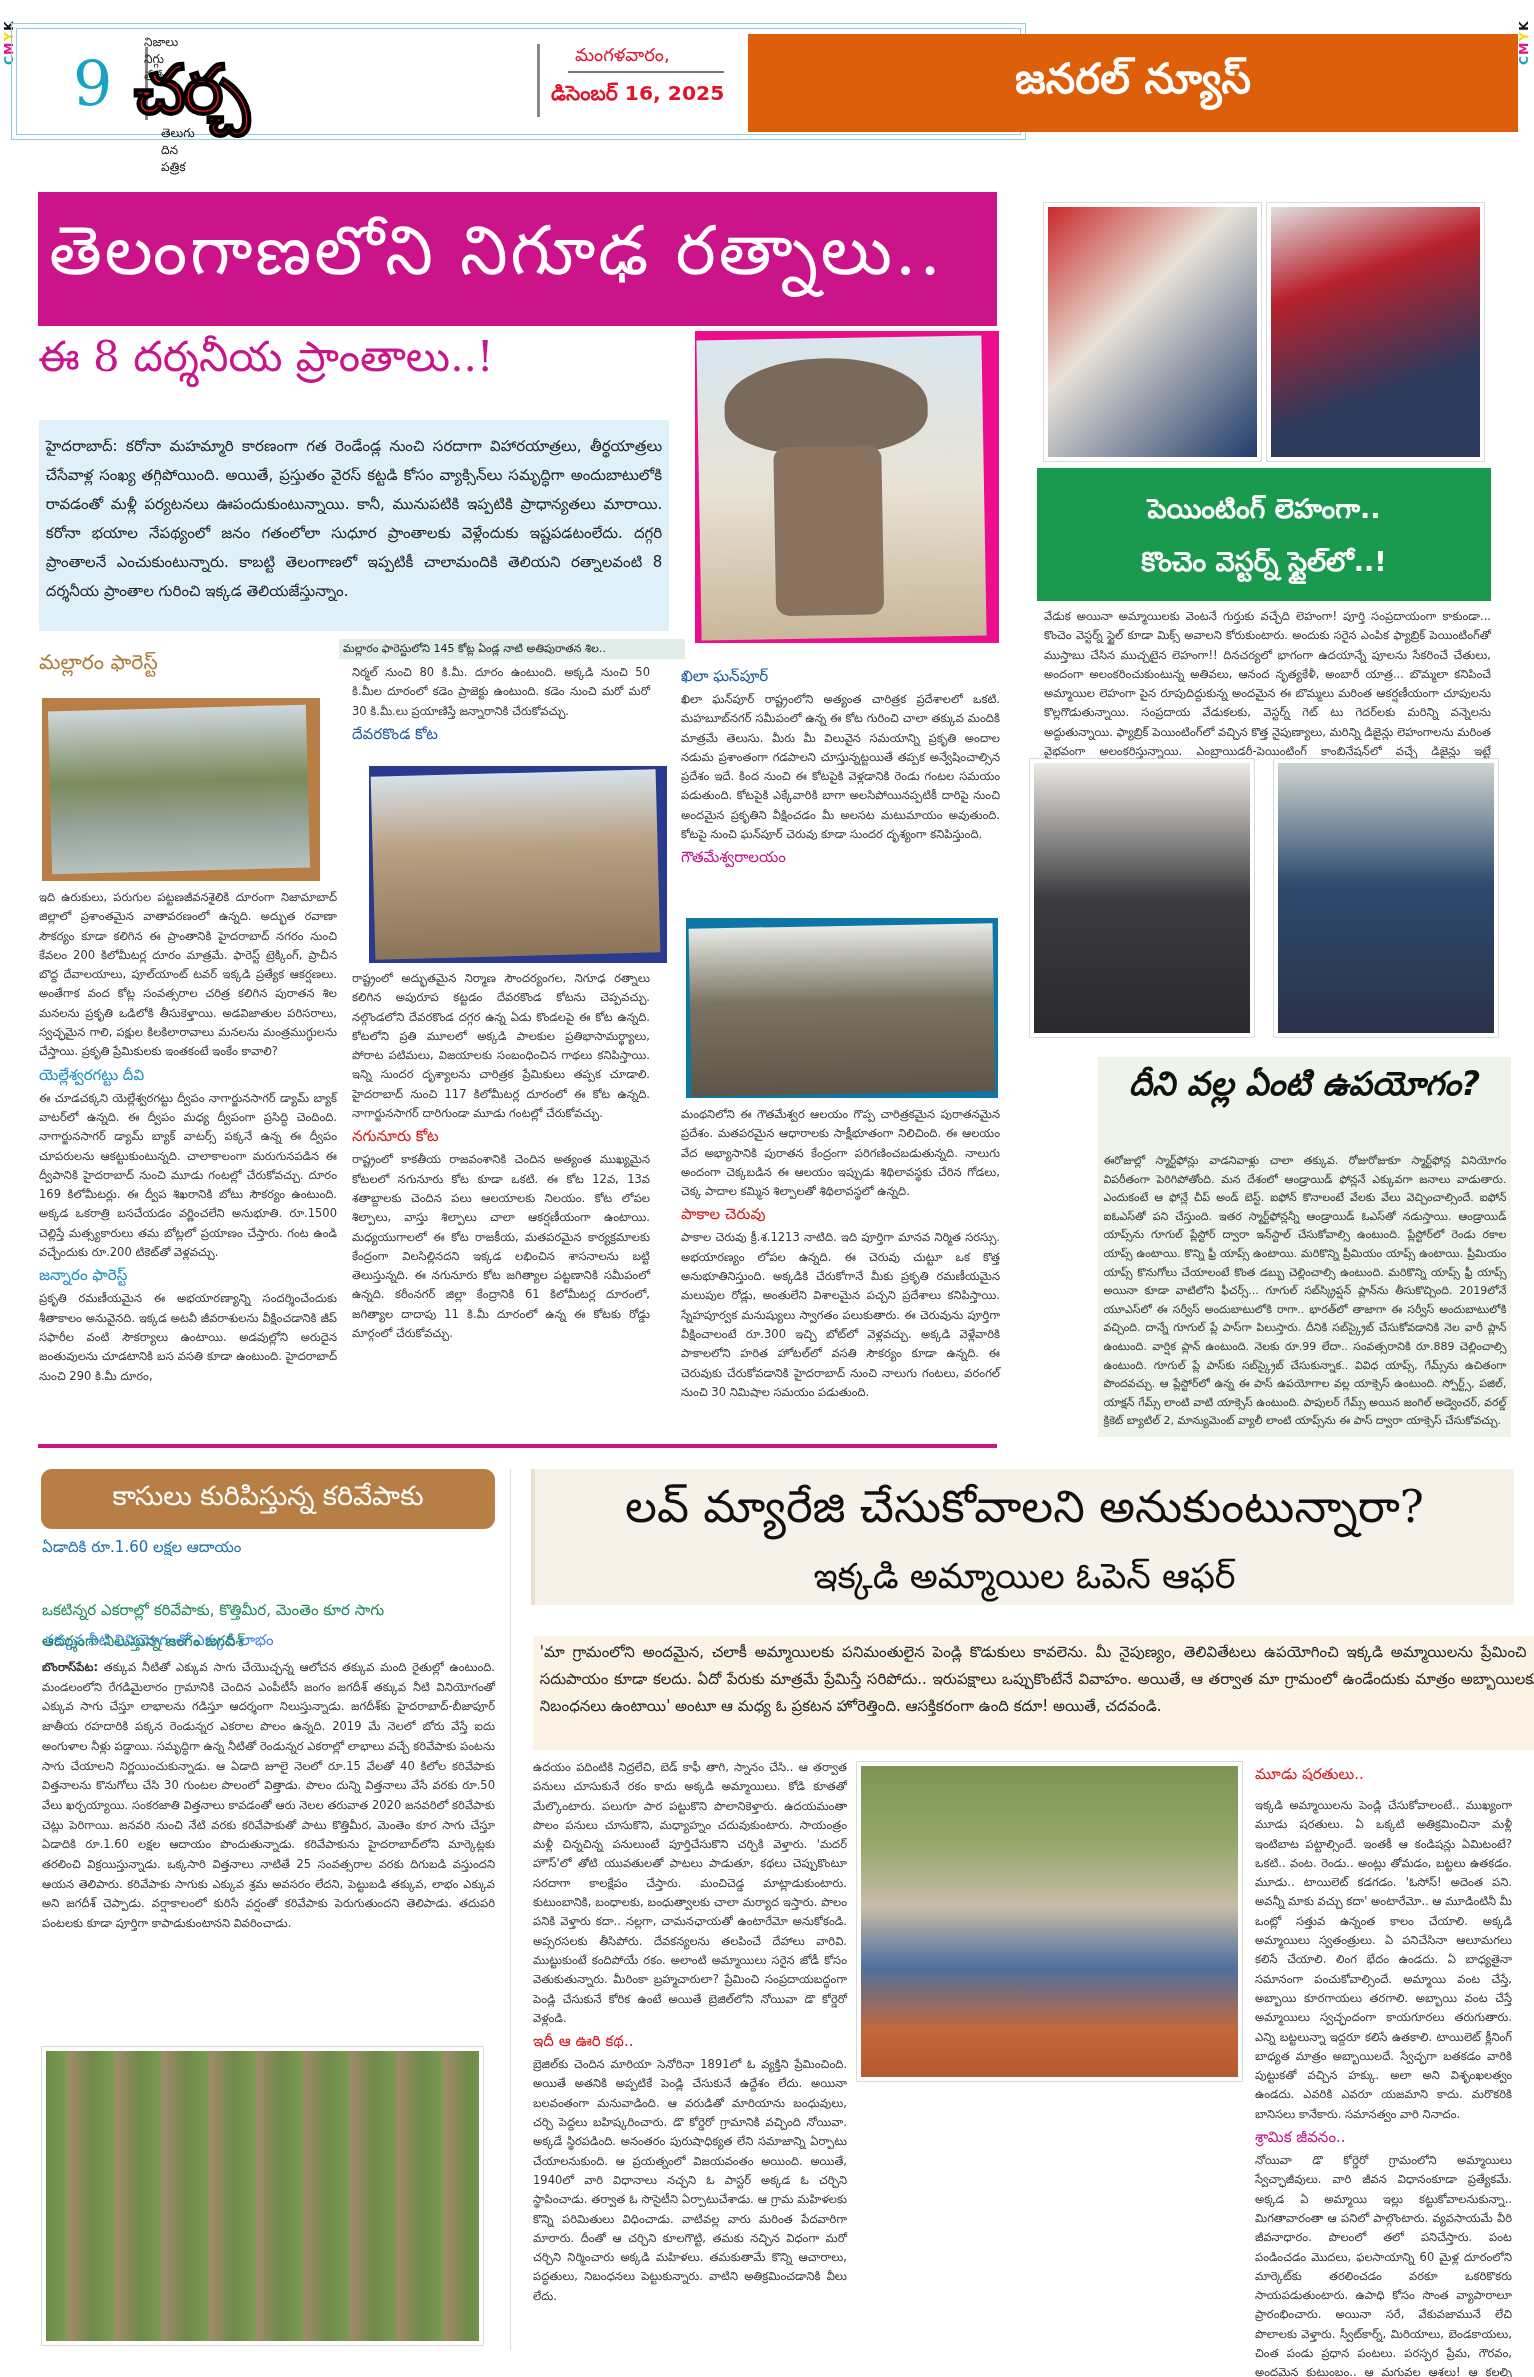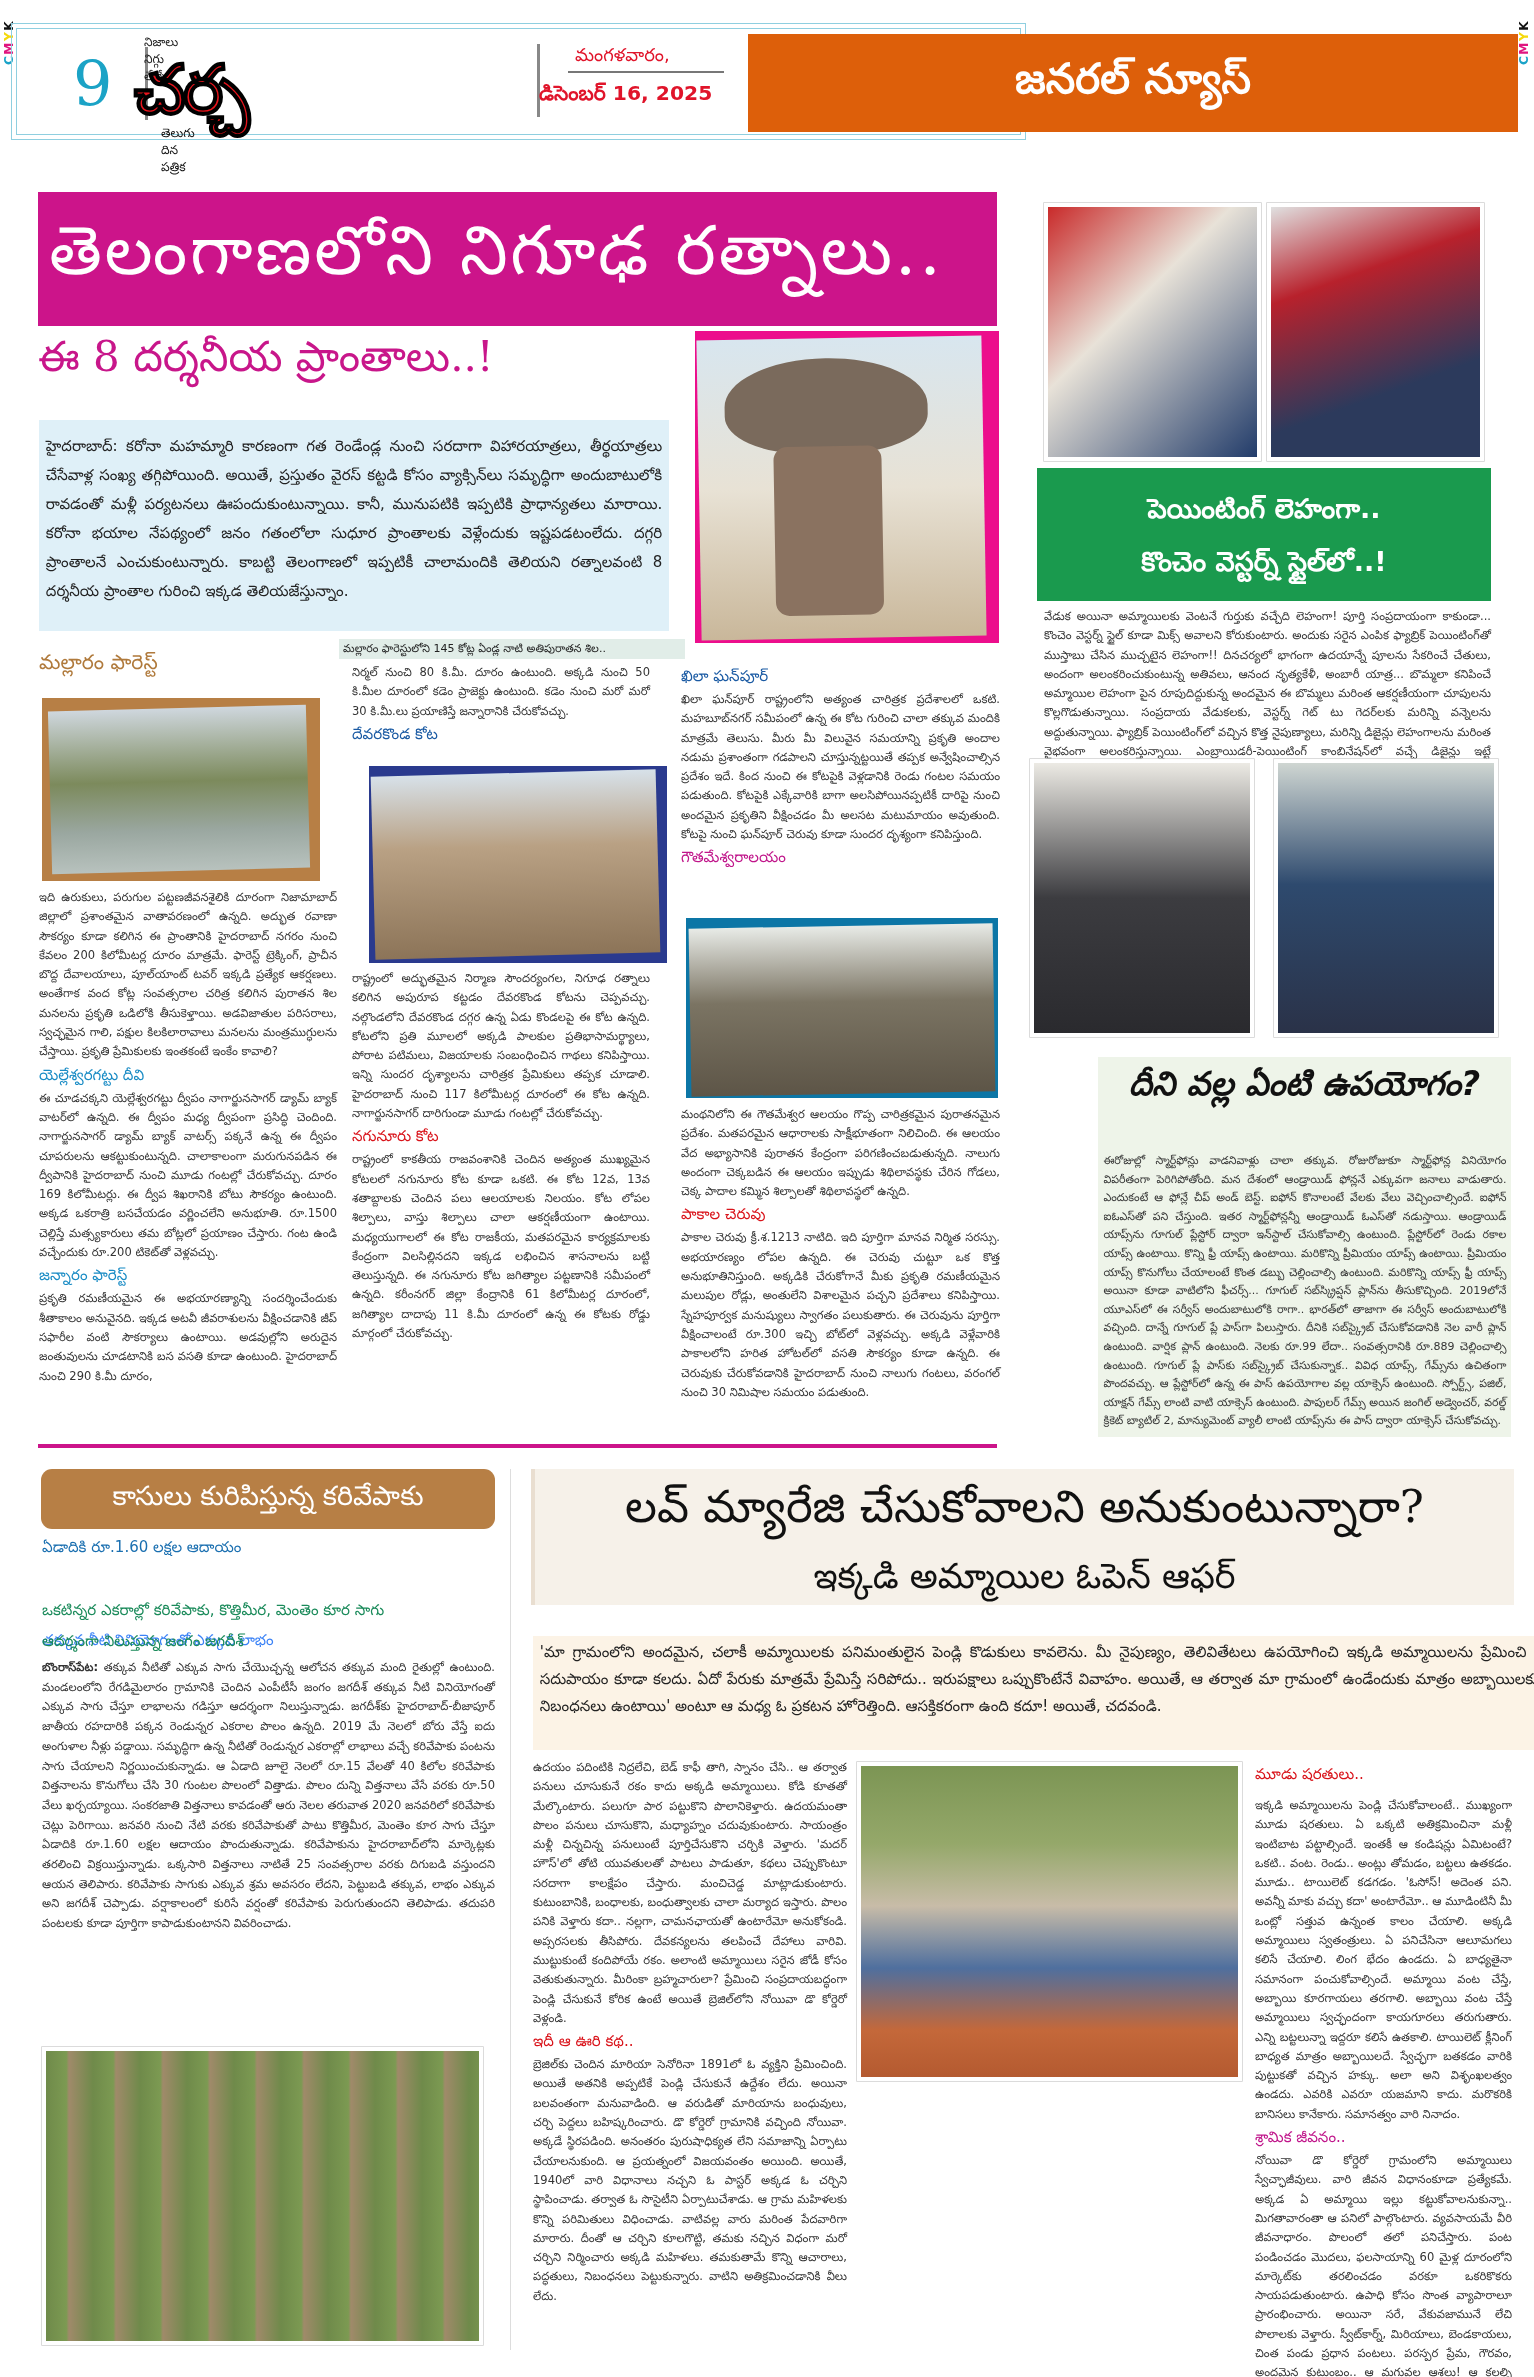--- a/index.html
+++ b/index.html
@@ -74,21 +74,21 @@
   <div class="page-no">9</div>
   <div class="vbar" style="left:133px; top:23px; height:73px;"></div>
   <div style="position:absolute; left:0; top:0;">
     <div class="tagline" style="left:132px;">నిజాలు నిగ్గు తేల్చే</div>
     <div class="logo">చర్చ</div>
     <div class="logo-sub">తెలుగు దిన పత్రిక</div>
   </div>
   <div class="vbar" style="left:525px; top:20.3px; height:73px;"></div>
   <div class="date-day" style="left:563px;">మంగళవారం,</div>
   <div class="date-line" style="left:556px;"></div>
-  <div class="date-full" style="left:527px;text-align:right;">డిసెంబర్ 16, 2025</div>
+  <div class="date-full" style="left:539px;text-align:right;">డిసెంబర్ 16, 2025</div>
 </div>
 <div class="section-banner">
   <span>జనరల్ న్యూస్</span>
 </div>
 
 <div class="hl-box">
   <span>తెలంగాణలోని నిగూఢ రత్నాలు..</span>
 </div>
 <div class="subhl">ఈ 8 దర్శనీయ ప్రాంతాలు..!</div>
 <div class="intro">హైదరాబాద్: కరోనా మహమ్మారి కారణంగా గత రెండేండ్ల నుంచి సరదాగా విహారయాత్రలు, తీర్థయాత్రలు చేసేవాళ్ల సంఖ్య తగ్గిపోయింది. అయితే, ప్రస్తుతం వైరస్ కట్టడి కోసం వ్యాక్సిన్‌లు సమృద్ధిగా అందుబాటులోకి రావడంతో మళ్లీ పర్యటనలు ఊపందుకుంటున్నాయి. కానీ, మునుపటికి ఇప్పటికి ప్రాధాన్యతలు మారాయి. కరోనా భయాల నేపథ్యంలో జనం గతంలోలా సుధూర ప్రాంతాలకు వెళ్లేందుకు ఇష్టపడటంలేదు. దగ్గరి ప్రాంతాలనే ఎంచుకుంటున్నారు. కాబట్టి తెలంగాణలో ఇప్పటికీ చాలామందికి తెలియని రత్నాలవంటి 8 దర్శనీయ ప్రాంతాల గురించి ఇక్కడ తెలియజేస్తున్నాం.</div>

